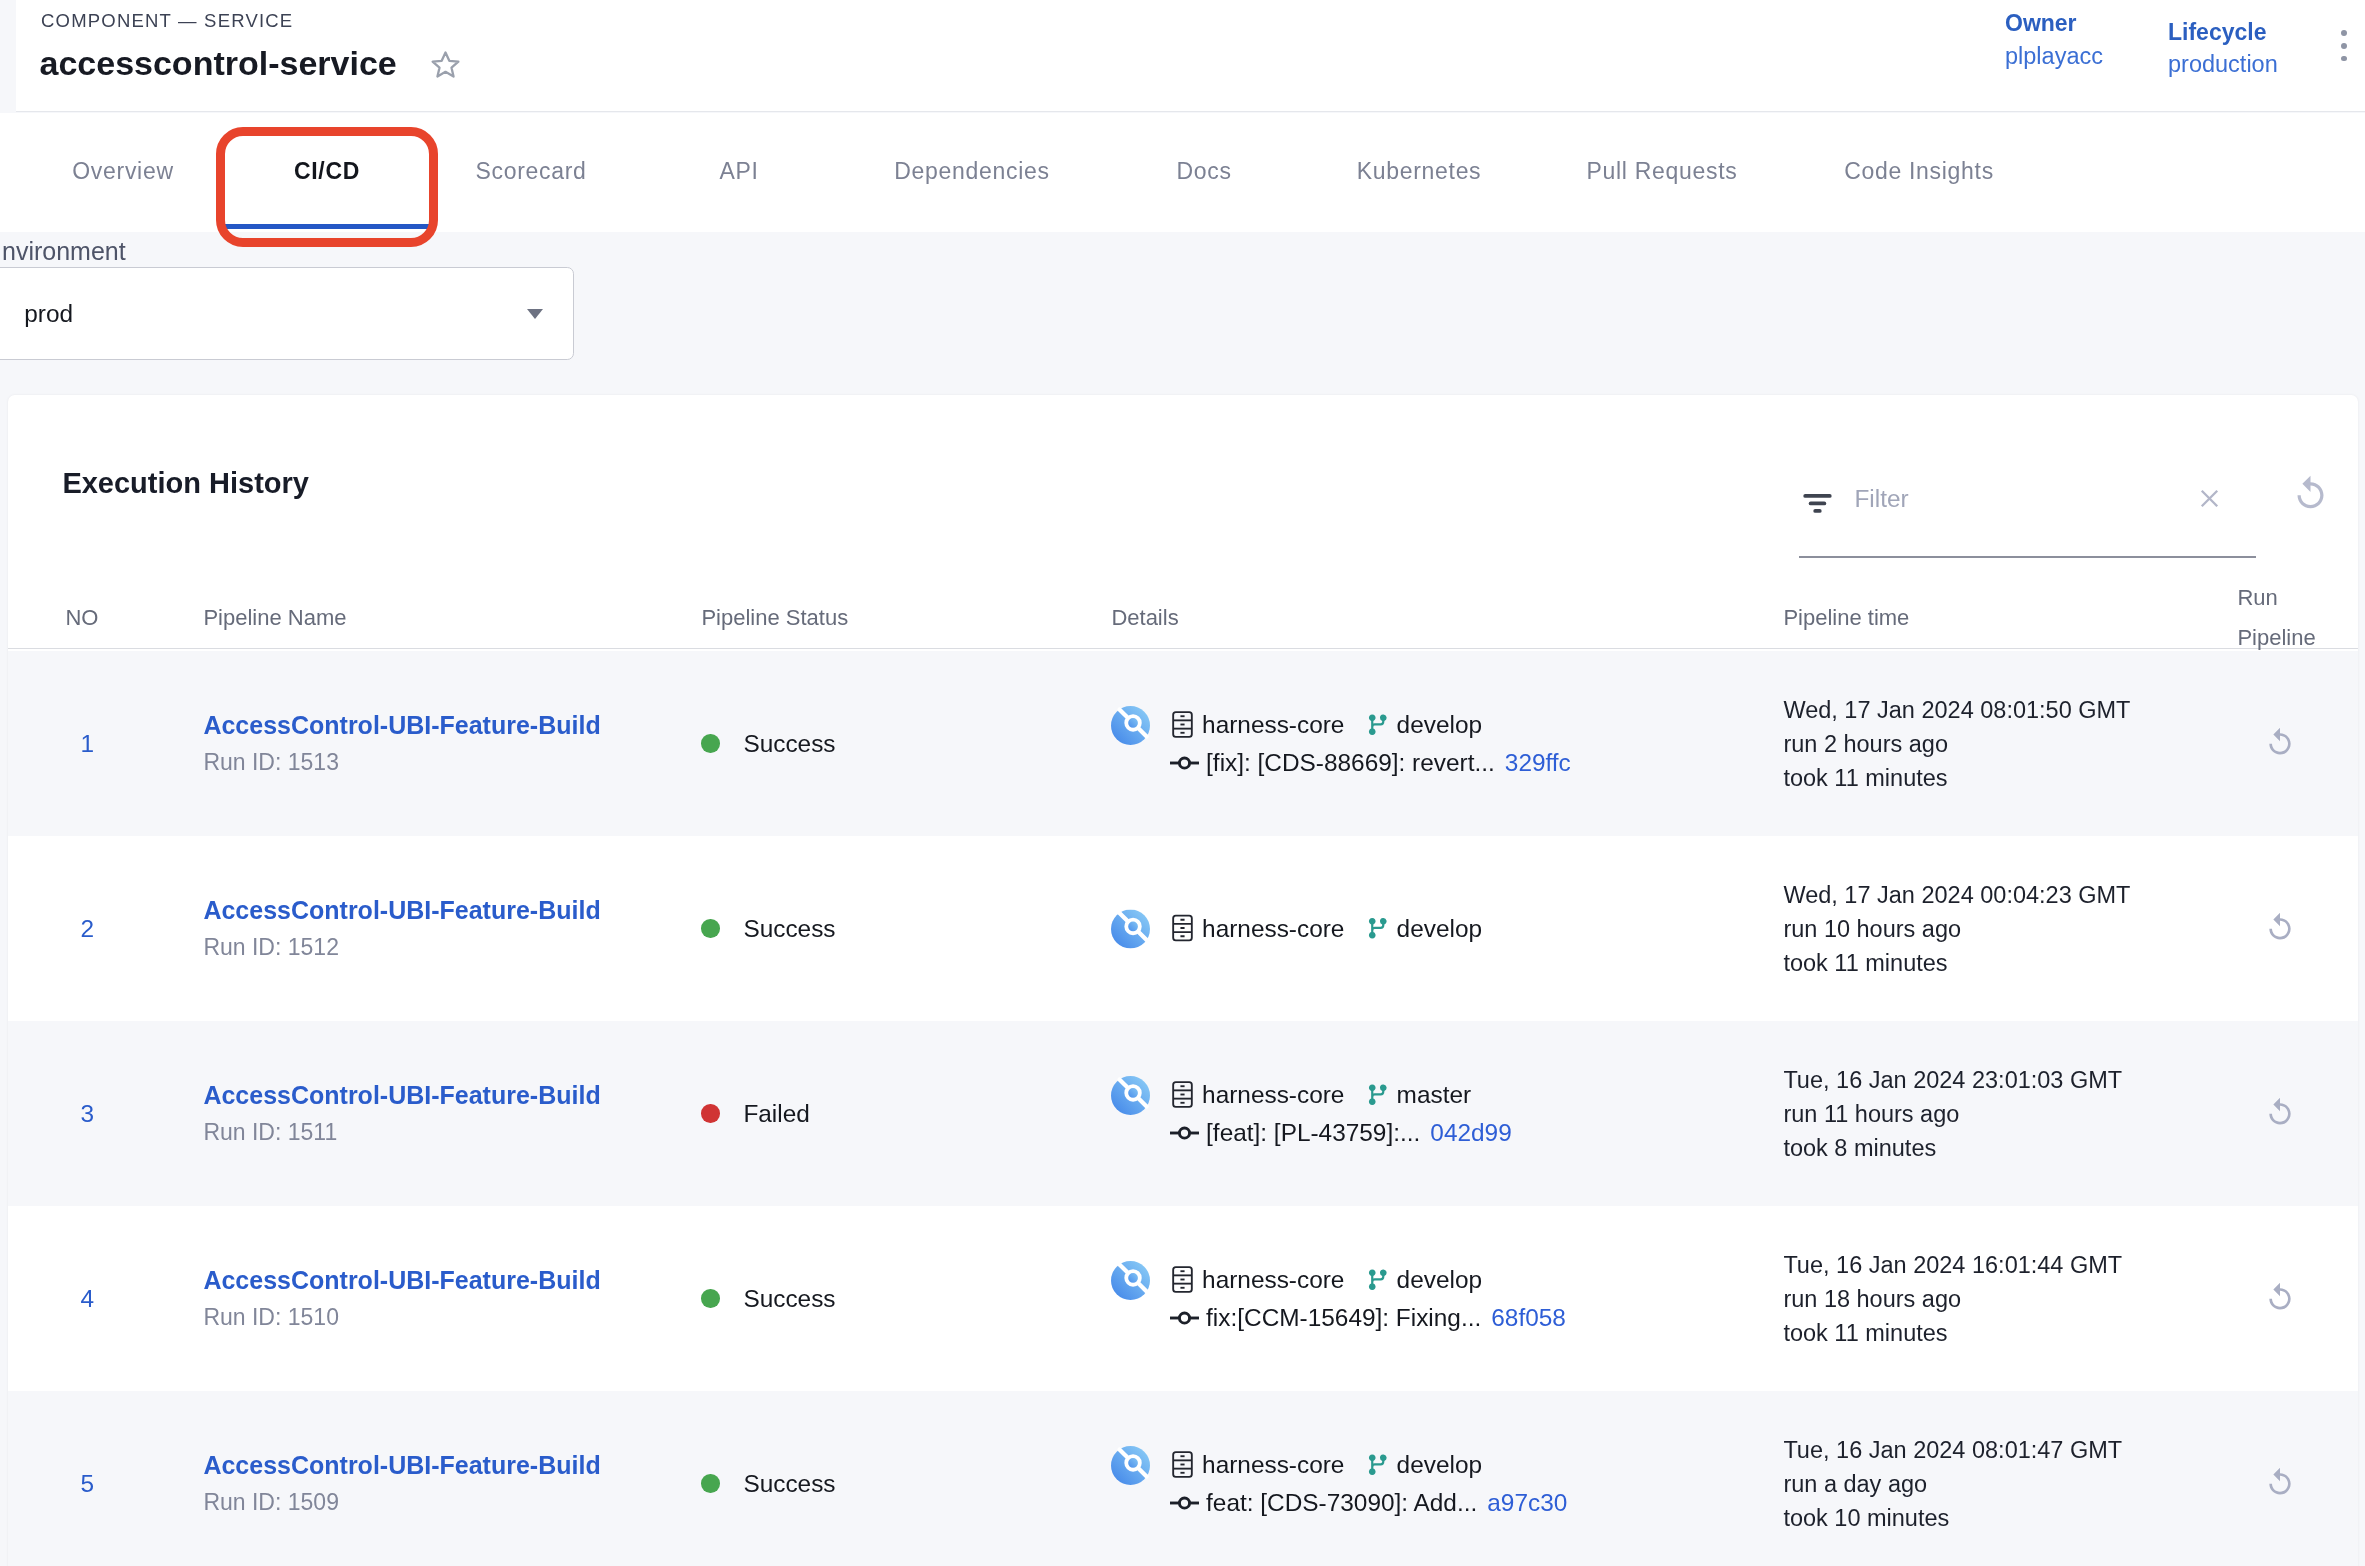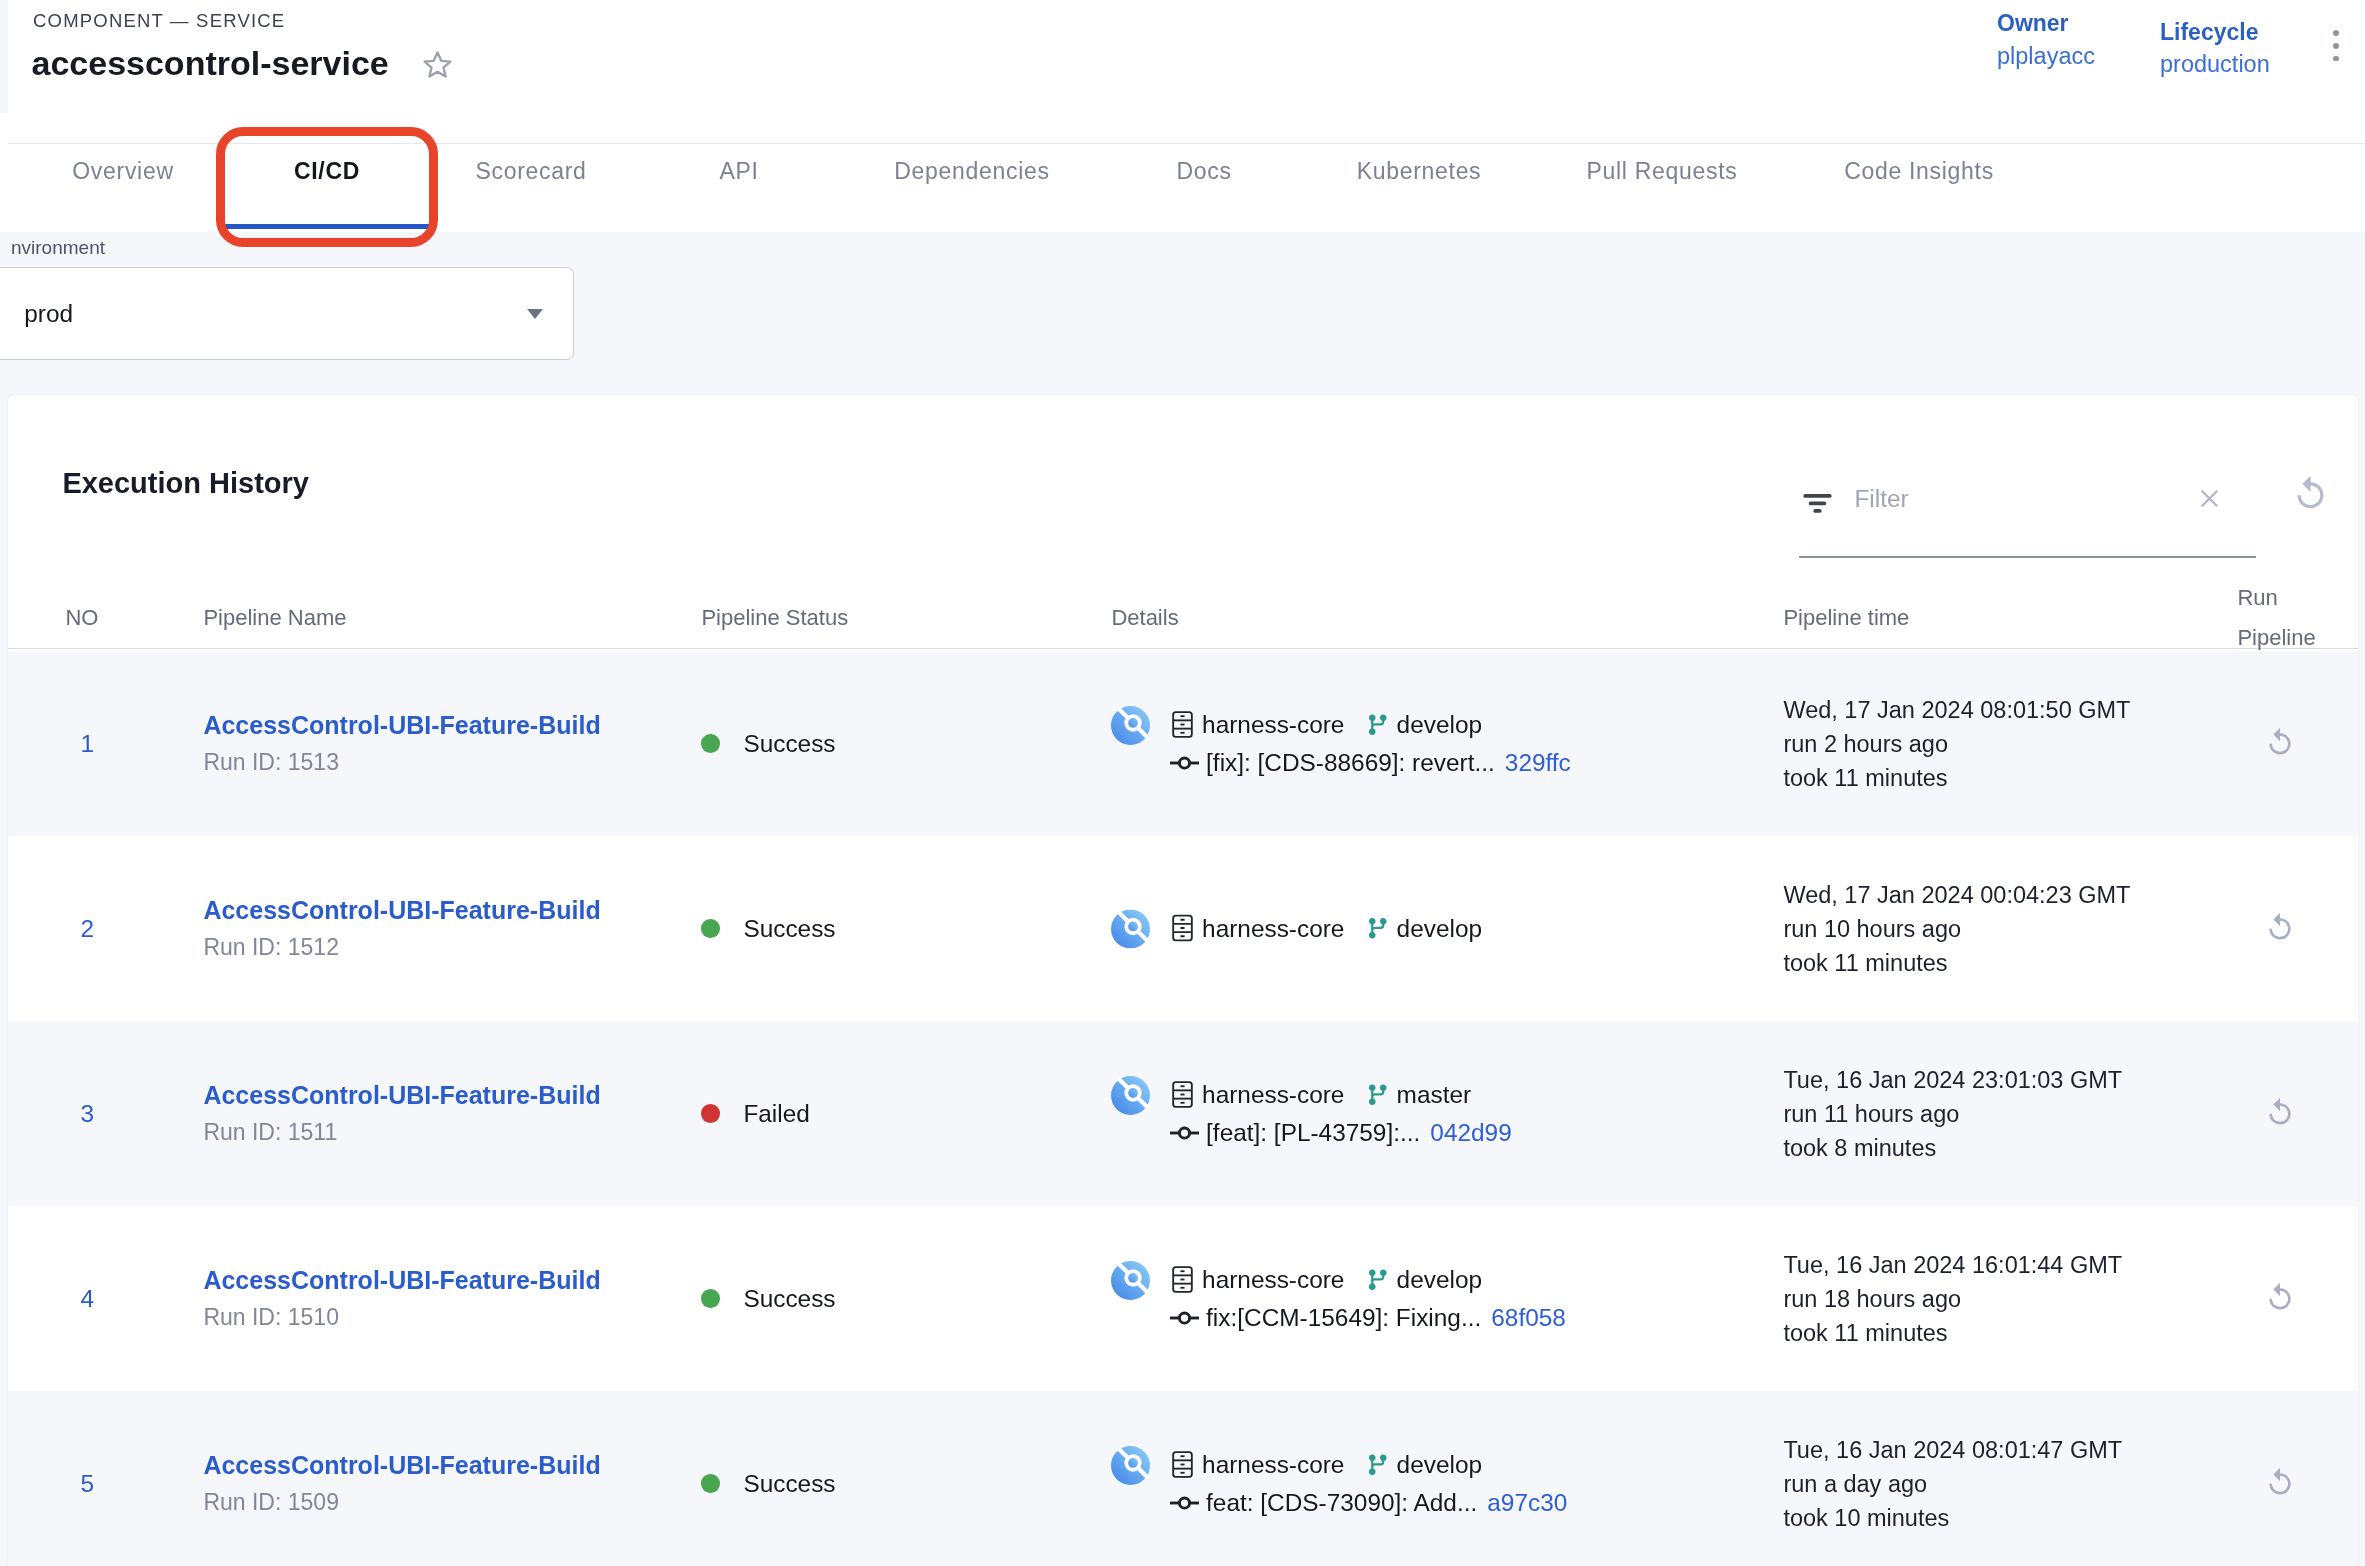--- a/index.html
+++ b/index.html
@@ -4,21 +4,21 @@
 <style>
   * { margin:0; padding:0; box-sizing:border-box; }
   html,body { width:2366px; height:1567px; }
   .screen {
     position:relative; width:2366px; height:1567px;
     background:#f6f7fa; overflow:hidden;
     font-family:"Liberation Sans", sans-serif;
     -webkit-font-smoothing:antialiased;
   }
   
-  .app-header { position:absolute; top:0; left:8px; right:0; height:144px;
+  .app-header { position:absolute; top:0; left:16px; right:0; height:112px;
     background:#ffffff; border-bottom:0.8px solid #e5e7ec; z-index:2; }
   .eyebrow { position:absolute; left:25px; top:10px; font-size:18.5px;
     letter-spacing:1.2px; color:#3c4254; font-weight:500; }
   .page-title { position:absolute; left:23.5px; top:44px; font-size:34px;
     font-weight:700; color:#171a23; }
   .star-btn { position:absolute; left:411px; top:47px; width:37px; height:37px;
     cursor:pointer; }
   .meta-label { font-size:23px; font-weight:700; color:#2b5fc0; }
   .meta-value { font-size:23.5px; color:#3b6fd4; margin-top:5.9px; cursor:pointer; }
   .meta-owner { position:absolute; left:1989px; top:10px; }
@@ -31,21 +31,21 @@
     background:#ffffff; z-index:1; }
   .tab { position:absolute; top:45px; transform:translateX(-50%);
     font-size:23px; letter-spacing:0.7px; color:#7c8193; font-weight:400;
     white-space:nowrap; cursor:pointer; }
   .tab.active { color:#13161d; font-weight:700; }
   .tab-underline { position:absolute; left:224px; top:224px; width:208px;
     height:5px; background:#2457c5; z-index:3; }
   .annotation { position:absolute; left:216px; top:127px; width:222px; height:120px;
     border:9.2px solid #e8442c; border-radius:27px; z-index:6; pointer-events:none; }
   
-  .env-label { position:absolute; left:11px; top:237px; font-size:19px; color:#4e5468; }
+  .env-label { position:absolute; left:2px; top:237px; font-size:25px; color:#4e5468; }
   .env-select { position:absolute; left:-11.8px; top:267px; width:586px; height:93px;
     background:#ffffff; border:0.8px solid #c9cbd3; border-radius:6.7px;
     display:flex; align-items:center; padding-left:35px; cursor:pointer; }
   .env-select .val { font-size:24.4px; color:#15181f; }
   .env-caret { position:absolute; right:30px; top:50%; margin-top:-4.2px;
     width:0; height:0; border-left:8.4px solid transparent;
     border-right:8.4px solid transparent; border-top:10px solid #6d7282; }
   
   .card { position:absolute; left:8.4px; right:8.4px; top:395px; height:1261px;
     background:#ffffff; border-radius:6.7px; box-shadow:0 0.8px 2.5px rgba(20,24,40,.07); }

